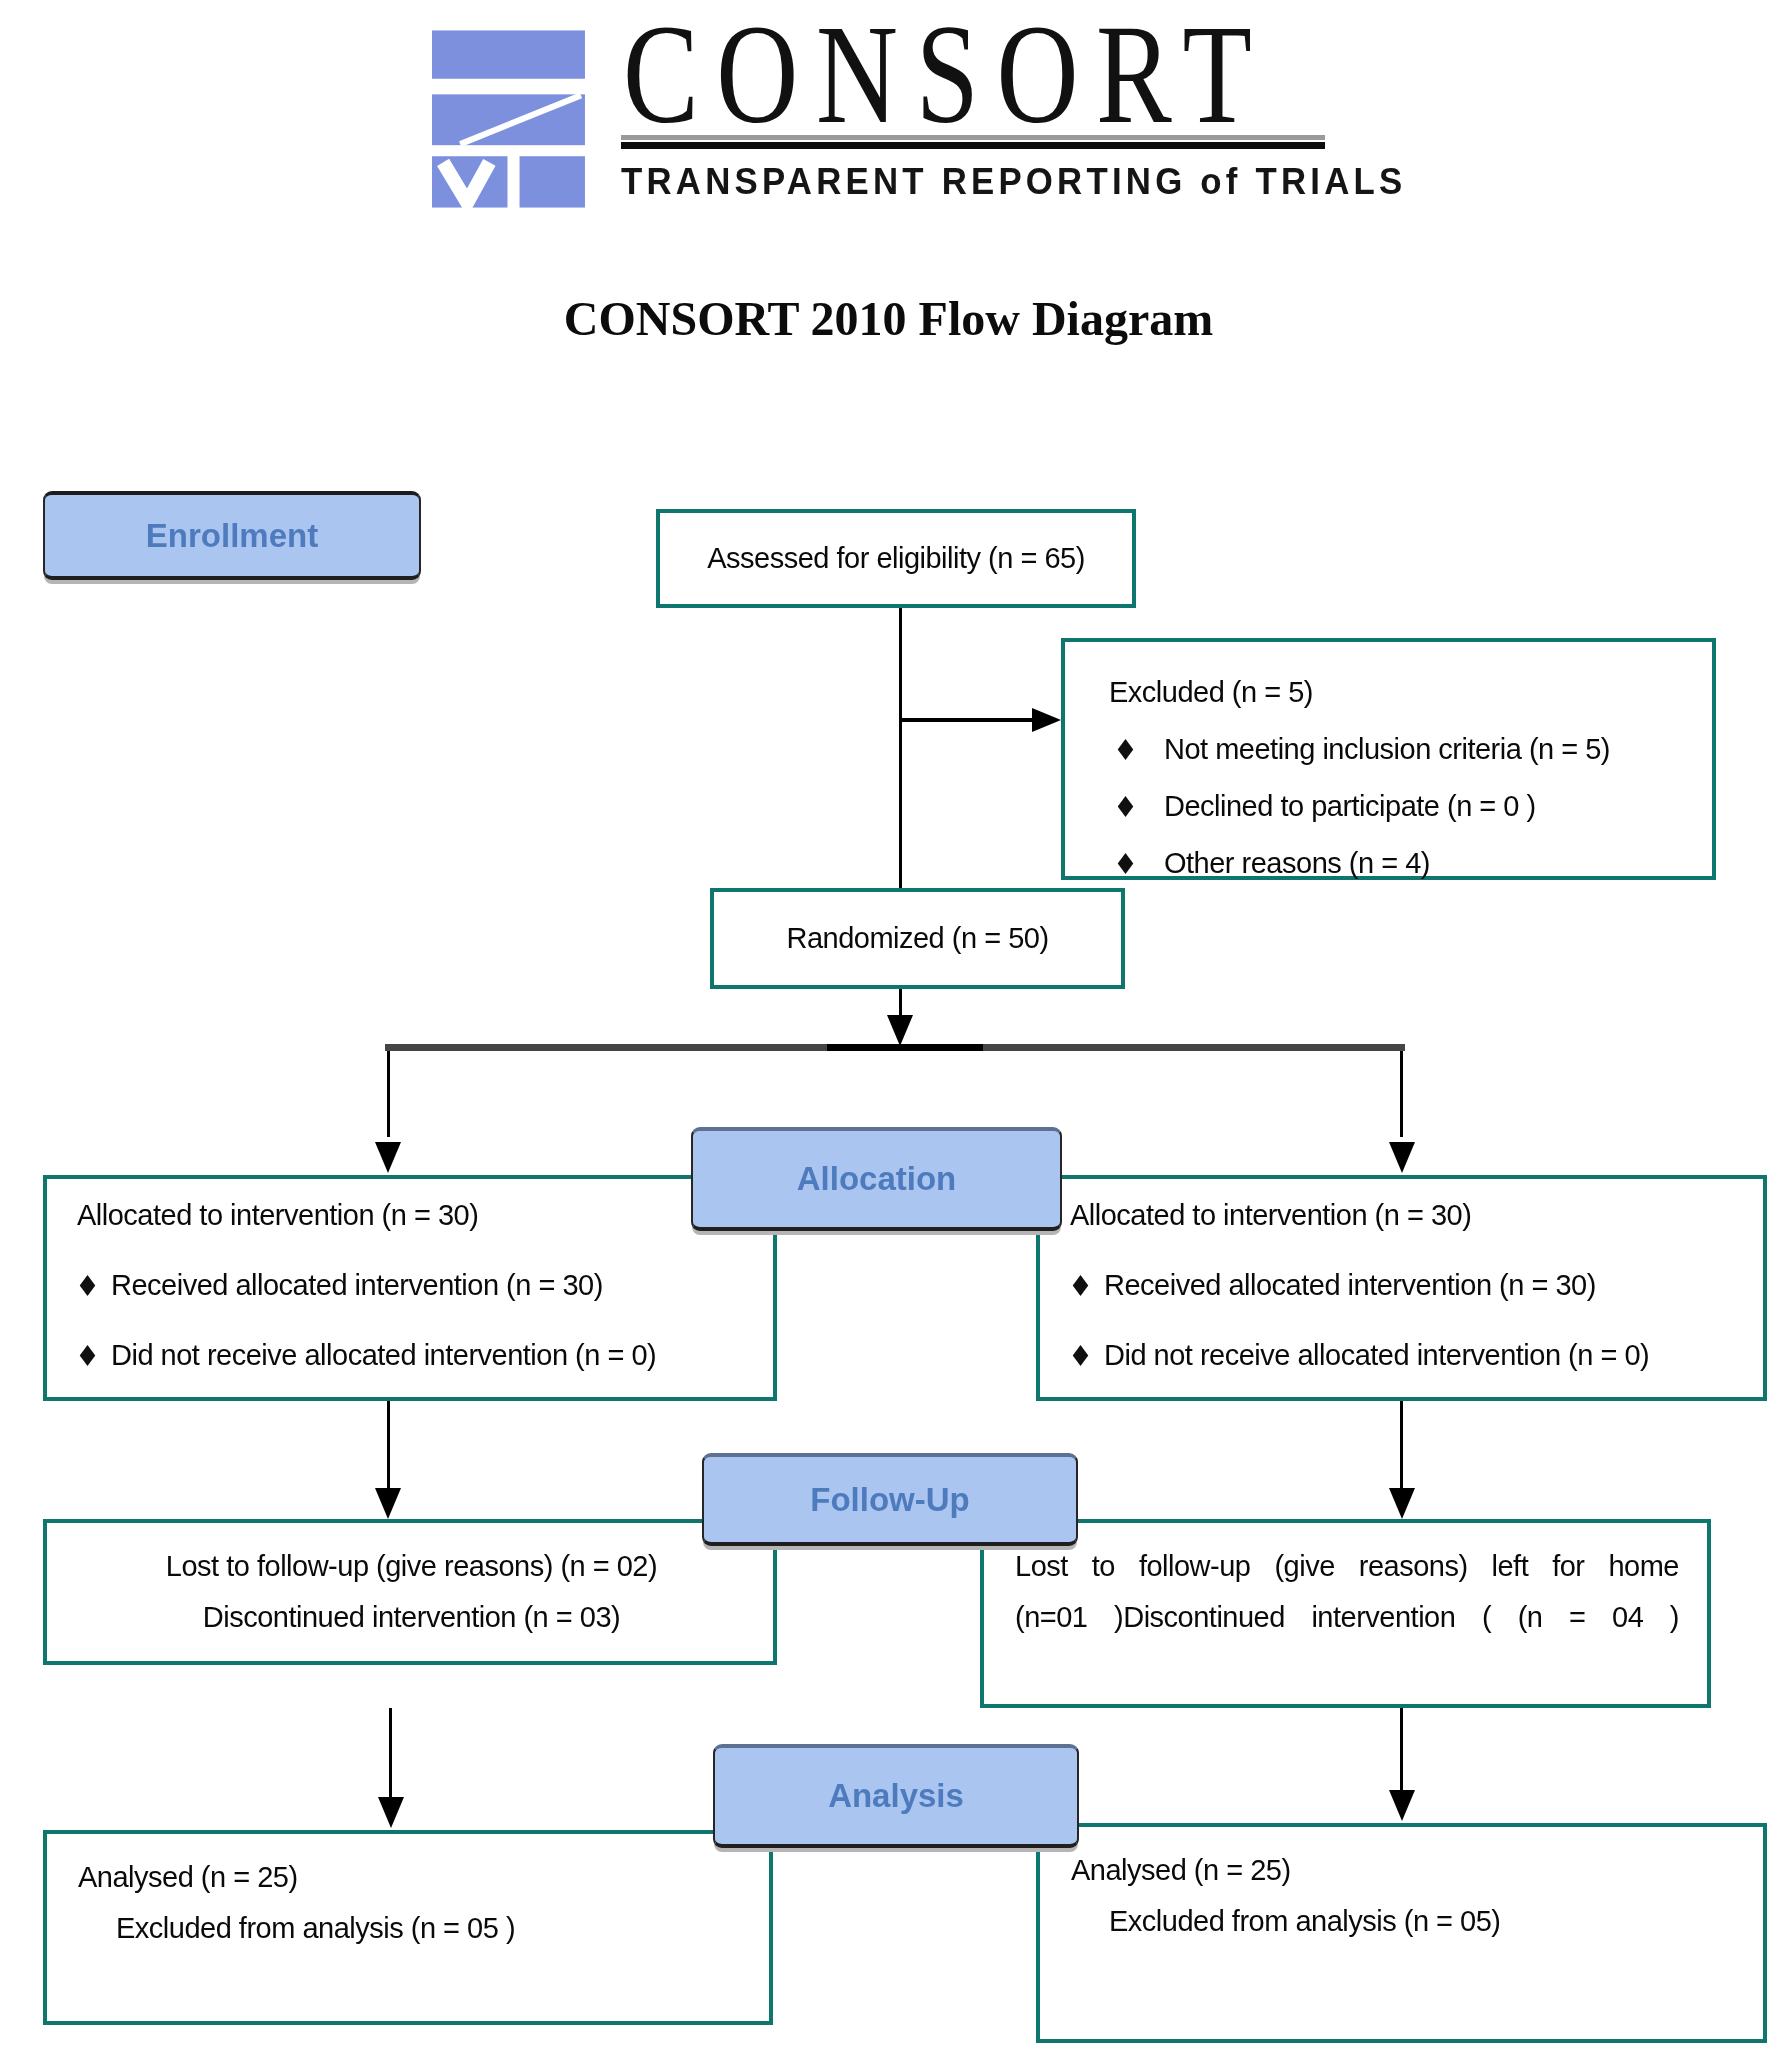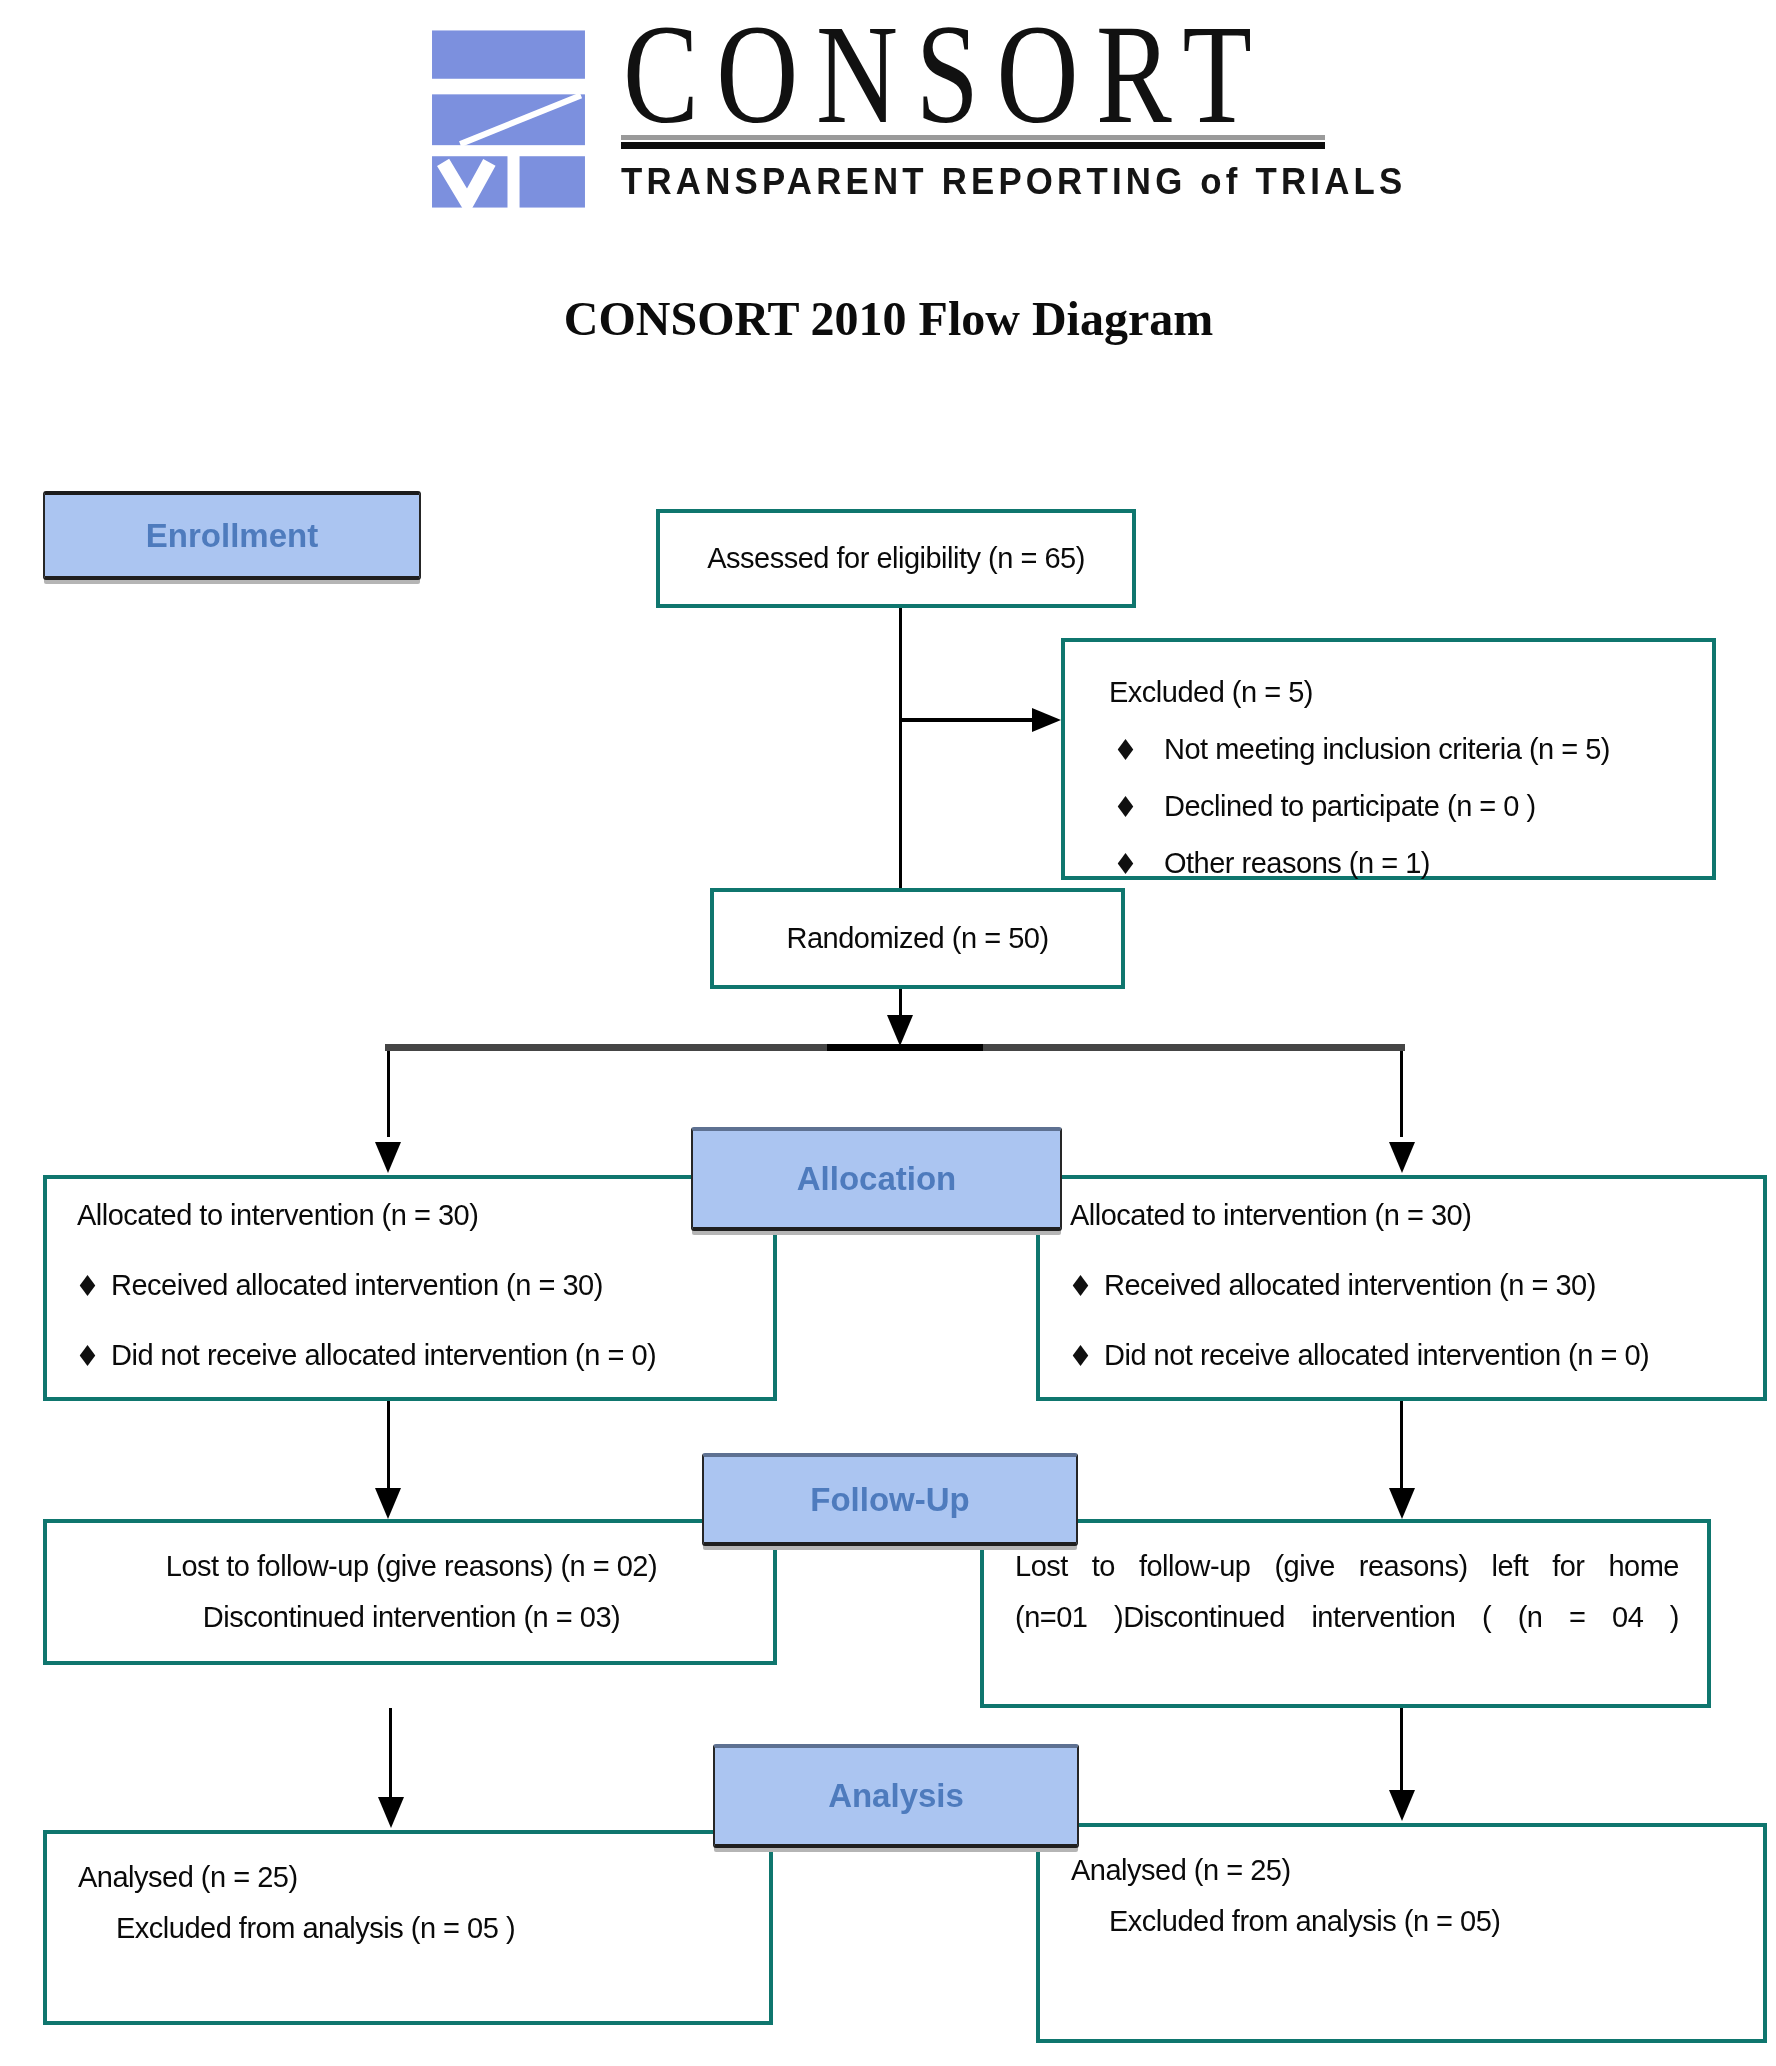--- a/index.html
+++ b/index.html
@@ -17,21 +17,21 @@
   .tagline{position:absolute;left:621px;top:161px;width:756px;
            font-size:37px;font-weight:bold;letter-spacing:4.5px;color:#151515;
            transform:scaleX(0.94);transform-origin:0 0;white-space:nowrap;}
 
   
   .title{position:absolute;left:0;top:291px;width:1777px;text-align:center;
          font-family:"Liberation Serif", serif;font-weight:bold;font-size:48px;color:#0c0c0c;}
 
   
   .stage{position:absolute;background:#ABC5F1;border:2px solid #262626;border-top:4.5px solid #5e7192;
-         border-bottom:4px solid #1f1f1f;border-radius:3px;
+         border-bottom:4px solid #1f1f1f;border-radius:9px;
          box-shadow:0 5px 0 -1px #b5b5b5;
          display:flex;align-items:center;justify-content:center;
          color:#4E7BBD;font-weight:bold;font-size:33px;letter-spacing:0px;z-index:5;}
   .stage-enroll{border-top-color:#1c1c1c;}
 
   
   .wbox{position:absolute;background:#ffffff;border:4px solid #0f766e;box-sizing:border-box;z-index:2;}
   .wbox.center{display:flex;align-items:center;justify-content:center;}
   .bw9{border-width:4.5px;}
   .line{font-size:29px;line-height:31px;letter-spacing:-0.5px;white-space:nowrap;}
@@ -129,21 +129,21 @@
     <div class="line bullet b-ind2 gap-excl">
       <span class="diamond dg2"></span>
       <span>Not meeting inclusion criteria (n = 5)</span>
     </div>
     <div class="line bullet b-ind2 gap-excl">
       <span class="diamond dg2"></span>
       <span>Declined to participate (n = 0 )</span>
     </div>
     <div class="line bullet b-ind2">
       <span class="diamond dg2"></span>
-      <span>Other reasons (n = 1)</span>
+      <span>Other reasons (n = 4)</span>
     </div>
   </div>
 
   <div class="wbox center bw9 line" style="left:710px;top:888px;width:415px;height:101px;">
     <span>Randomized (n = 50)</span>
   </div>
 
   <div class="wbox pad-alloc" style="left:43px;top:1175px;width:734px;height:226px;">
     <div class="line gap-alloc">Allocated to intervention (n = 30)</div>
     <div class="line bullet b-ind1 gap-alloc">

